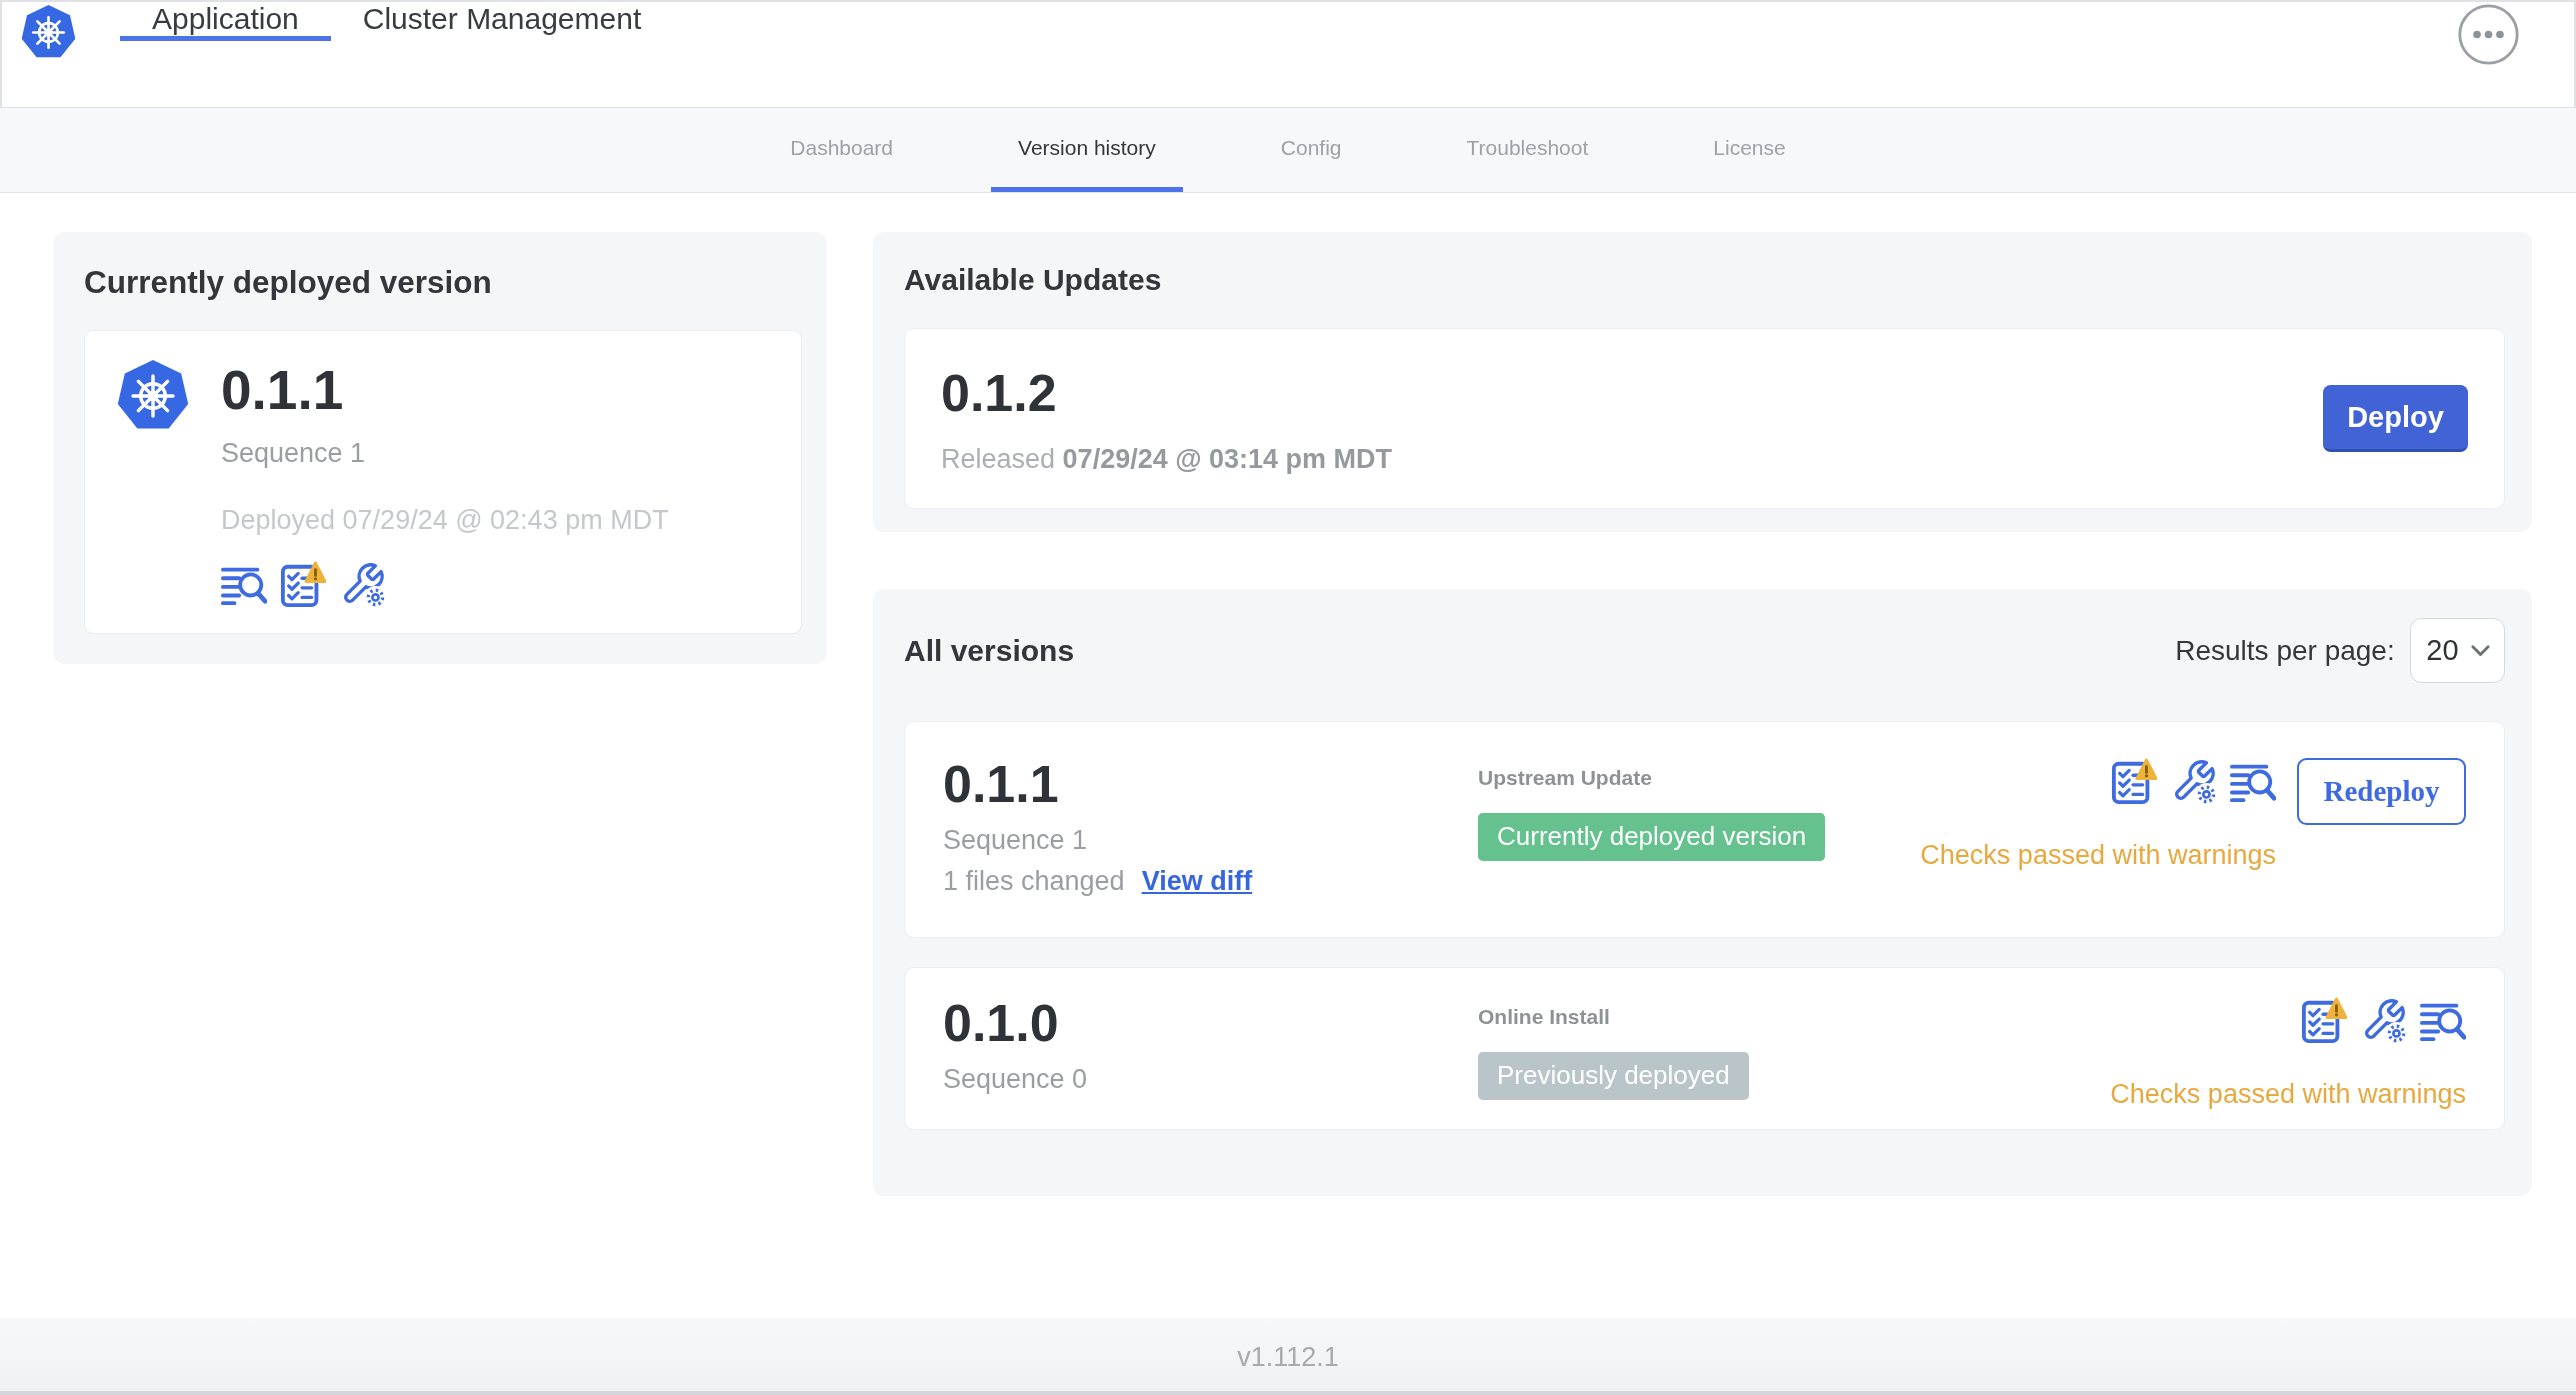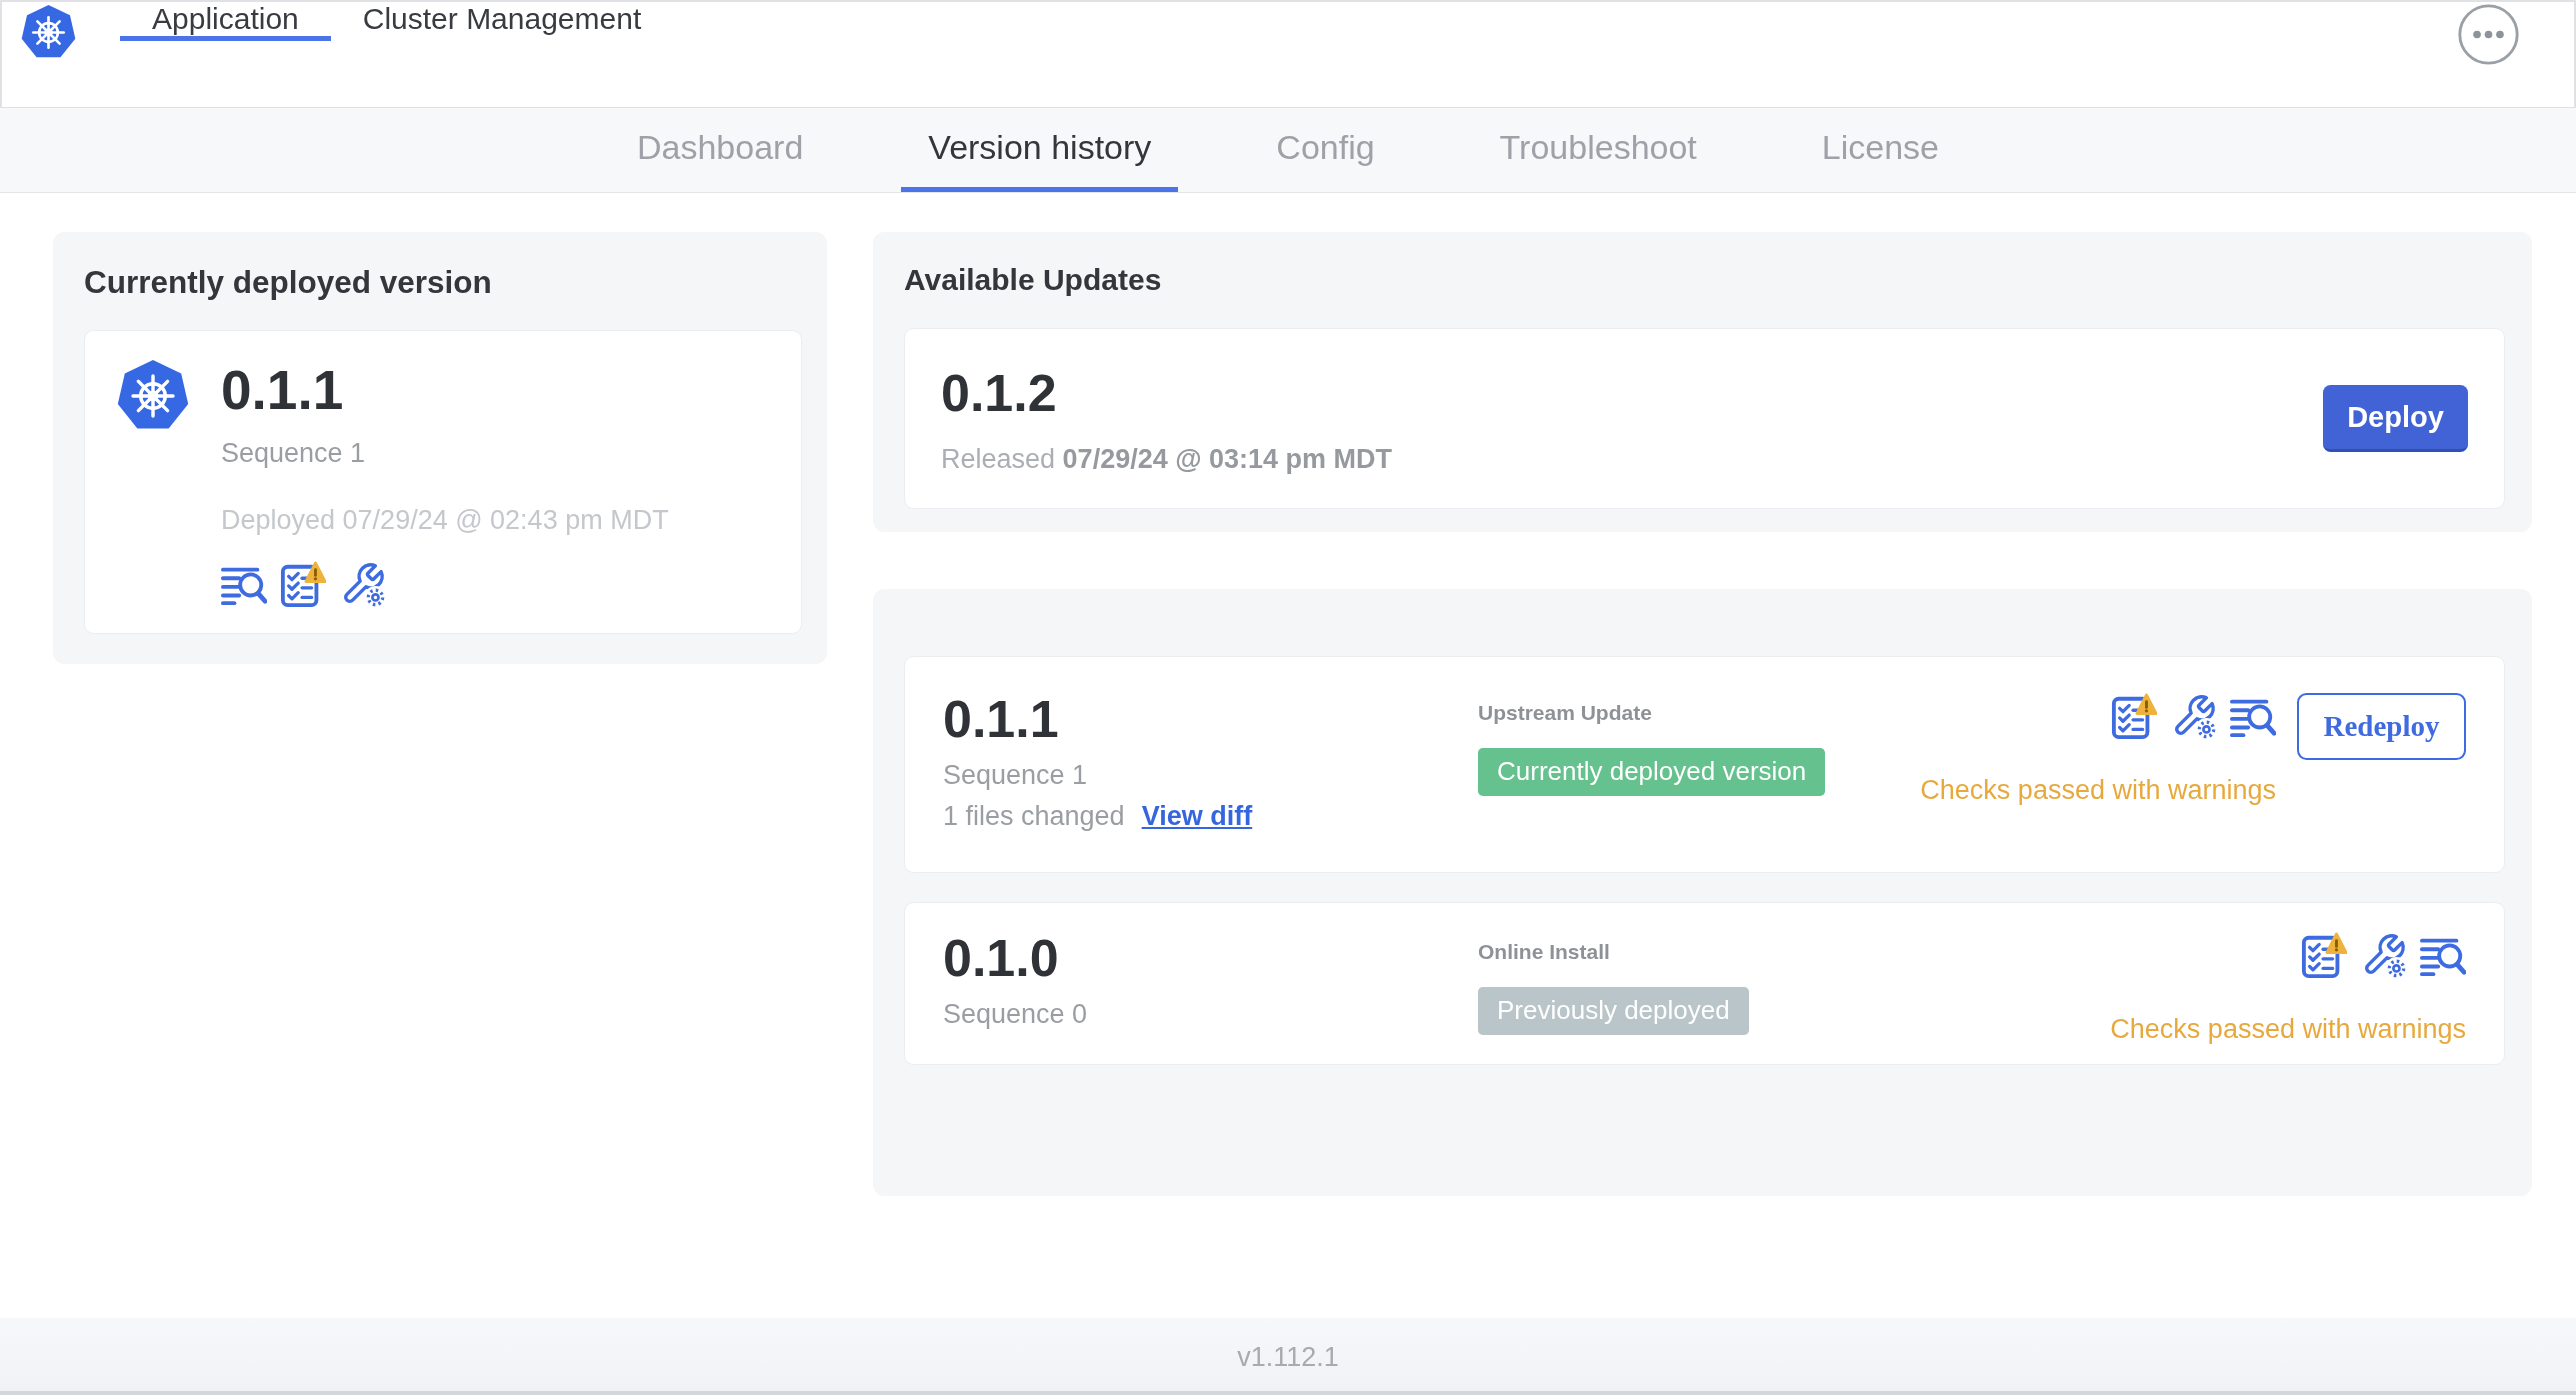--- a/index.html
+++ b/index.html
@@ -40,21 +40,21 @@
   
   .subnav {
     position: absolute; top: 108px; left: 0; right: 0; height: 85px;
     background: #f7f8fa;
     border-bottom: 1px solid #e3e5e9;
     display: flex; justify-content: center; gap: 71px;
   }
   .subnav-tab {
     display: flex; align-items: center;
     padding: 0 27px;
-    font-size: 34px; color: #9ea1a7;
+    font-size: 21px; color: #9ea1a7;
     border-bottom: 5.7px solid transparent;
     cursor: pointer;
   }
   .subnav-tab.active { color: #33363b; font-weight: 500; border-bottom-color: #4a74e8; }
 
   
   .gray-card { position: absolute; background: #f5f6f8; border-radius: 11.5px; }
   .white-card { background: #ffffff; border: 1px solid #ebedf0; border-radius: 9.5px; }
   .card-title { font-size: 31.5px; font-weight: 700; color: #33363b; }
   .section-title { font-size: 30px; font-weight: 600; color: #33363b; }
@@ -260,20 +260,32 @@
       <div class="up-version">0.1.2</div>
       <div class="up-released">
         <span>Released</span>&nbsp;<b>07/29/24 @ 03:14 pm MDT</b>
       </div>
     </div>
     <button class="deploy-btn">Deploy</button>
   </div>
 </section>
 
 <section class="gray-card allversions-card">
+  <div class="allv-header">
+    <h2 class="section-title">All versions</h2>
+    <div class="results-group">
+      <span class="results-label">Results per page:</span>
+      <div class="results-select">
+        <span>20</span>
+        <svg viewBox="0 0 22 16" width="21" height="15.3">
+            <use href="#sym-chevron"></use>
+          </svg>
+      </div>
+    </div>
+  </div>
 
   <div class="white-card version-row first">
     <div>
       <div class="vr-version">0.1.1</div>
       <div class="vr-sequence">Sequence 1</div>
       <div class="vr-files">
         <span>1 files changed</span>
         <a class="view-diff">View diff</a>
       </div>
     </div>

